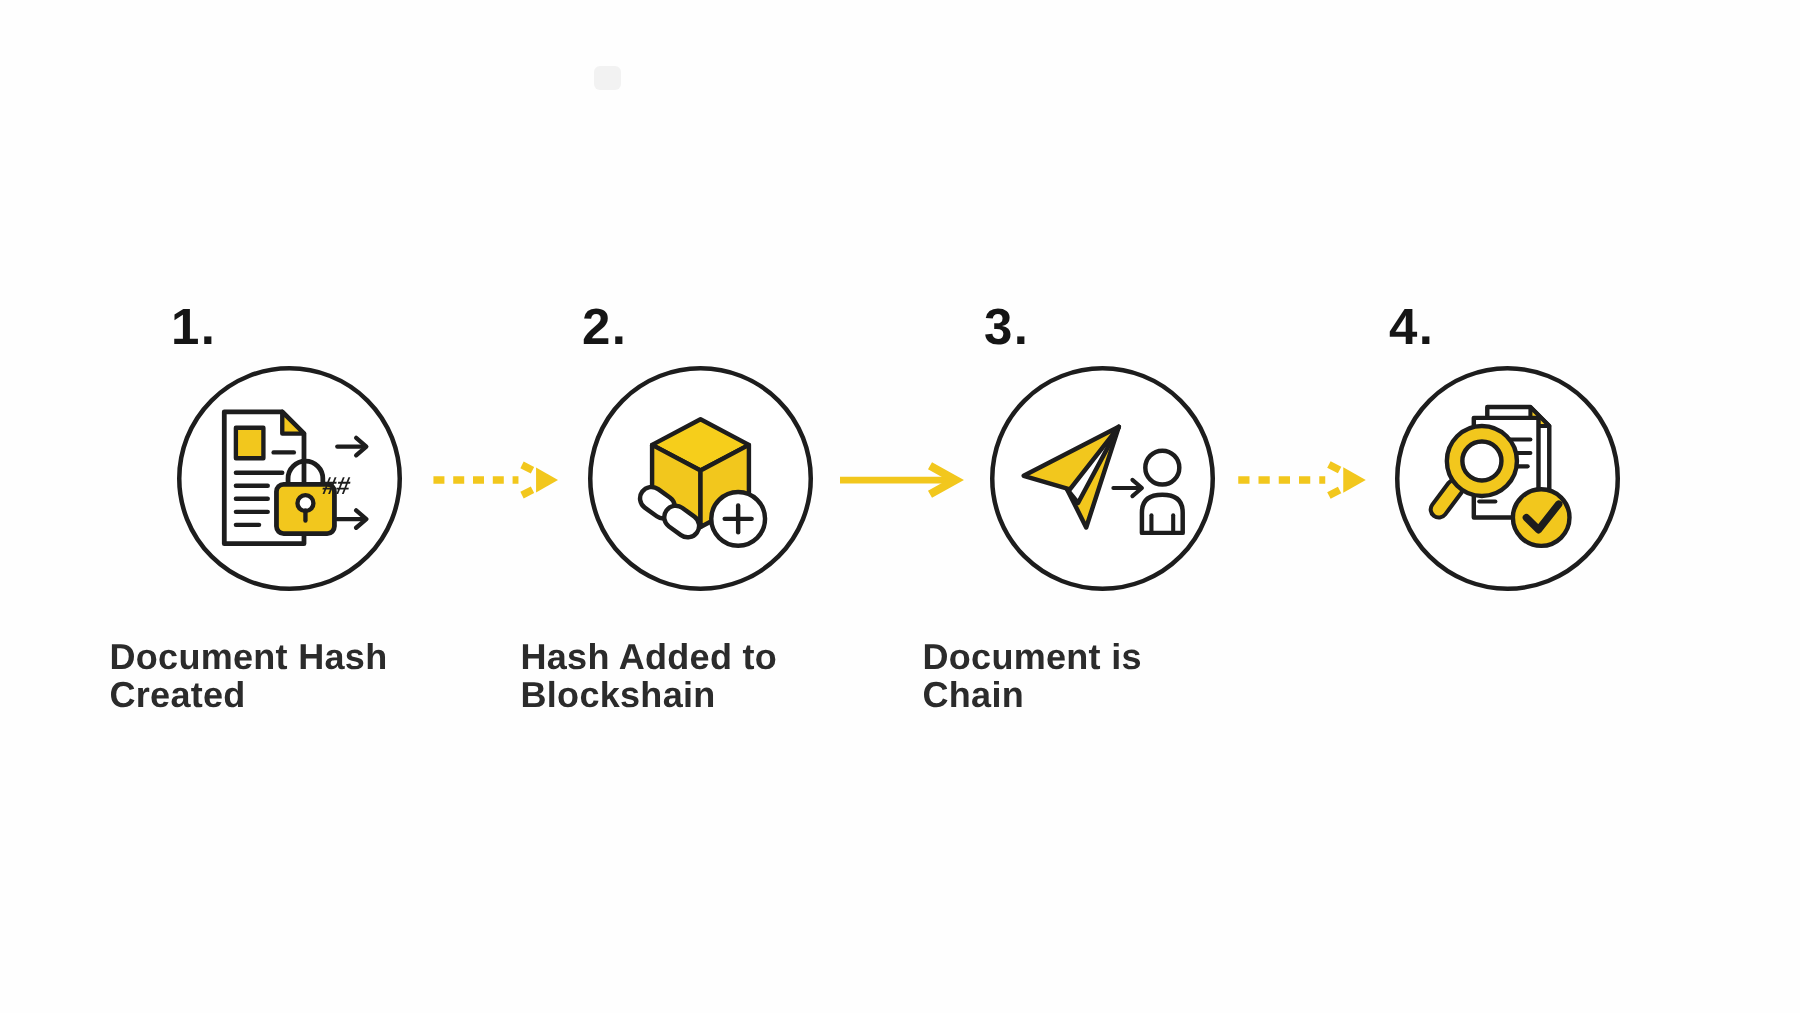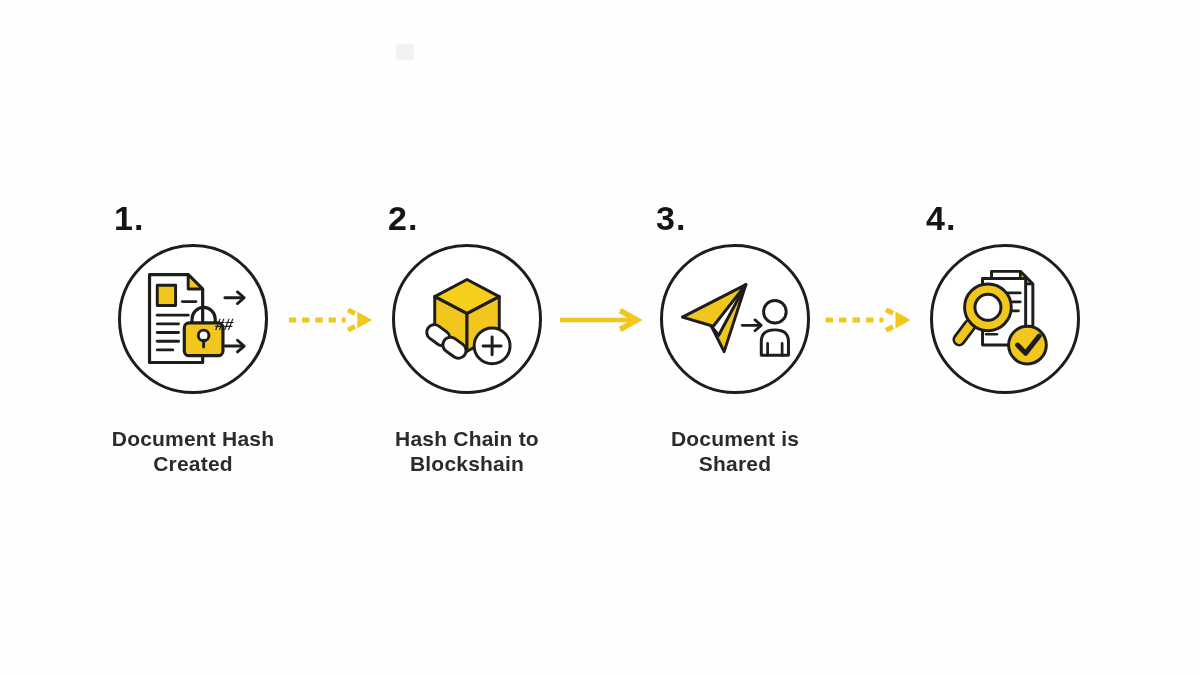--- a/index.html
+++ b/index.html
@@ -22,21 +22,21 @@
     position:absolute;left:41px;top:4px;
     font-size:34px;font-weight:800;color:#151515;letter-spacing:1px;
   }
   .step-circle{
     position:absolute;left:45px;top:49px;width:150px;height:150px;
     border:3.5px solid var(--ink);border-radius:50%;background:#FFFFFF;
     display:flex;align-items:center;justify-content:center;
   }
   .step-label{
     position:absolute;left:0;top:232px;width:240px;
-    text-align:center;font-size:21px;line-height:24.5px;font-weight:700;
+    text-align:left;font-size:24px;line-height:24.5px;font-weight:700;
     color:var(--text);letter-spacing:0.2px;white-space:pre-line;
   }
   .connector{position:absolute;top:306px;height:28px;}
   .connector svg{display:none;width:100%;height:100%;}
   .connector.dashed svg.dashed-arrow{display:block;}
   .connector.solid svg.solid-arrow{display:block;}
 
   
   .s{stroke:var(--ink);stroke-width:3.3;stroke-linejoin:round;stroke-linecap:round;}
   .s-thin{stroke:var(--ink);stroke-width:3;stroke-linejoin:round;stroke-linecap:round;}
@@ -113,21 +113,21 @@
           <rect class="fill-w s" x="12" y="67.5" width="28" height="17" rx="8.5" transform="rotate(36 26 76)"></rect>
           <rect class="fill-w s" x="30" y="81.5" width="28" height="17" rx="8.5" transform="rotate(36 44 90)"></rect>
         </g>
         <g>
           <circle class="fill-w s" cx="86" cy="88" r="20"></circle>
           <line class="s" x1="76" y1="88" x2="96" y2="88"></line>
           <line class="s" x1="86" y1="78" x2="86" y2="98"></line>
         </g>
       </svg>
     </div>
-    <div class="step-label">Hash Chain to
+    <div class="step-label">Hash Added to
 Blockshain</div>
   </div>
 
   <div class="connector solid" style="left:558px;width:88px;">
 
     <svg class="solid-arrow" viewBox="0 0 88 28">
       <line class="stroke-yellow" x1="2" y1="14" x2="74" y2="14" stroke-width="4.5"></line>
       <polyline class="no-fill stroke-yellow" points="62,4.5 79,14 62,23.5" stroke-width="5.5"></polyline>
     </svg>
   </div>
@@ -145,21 +145,21 @@
         <polyline class="no-fill s-thin" points="86,51 93,57 86,63"></polyline>
         <g>
           <circle class="fill-w s" cx="108" cy="42" r="12.5"></circle>
           <path class="fill-w s" d="M93,90 v-15 q0,-13 15,-13 q15,0 15,13 v15 z"></path>
           <line class="s-thin" x1="100" y1="77" x2="100" y2="90"></line>
           <line class="s-thin" x1="116" y1="77" x2="116" y2="90"></line>
         </g>
       </svg>
     </div>
     <div class="step-label">Document is
-Shared</div>
+Chain</div>
   </div>
 
   <div class="connector dashed" style="left:822px;width:91px;">
     <svg class="dashed-arrow" viewBox="0 0 88 28">
       <line class="stroke-yellow" x1="2" y1="14" x2="60" y2="14" stroke-width="5" stroke-dasharray="7.5 6"></line>
       <rect class="fill-yellow-arrow" x="62" y="3" width="8" height="5" transform="rotate(27 66 5.5)"></rect>
       <rect class="fill-yellow-arrow" x="62" y="20" width="8" height="5" transform="rotate(-27 66 22.5)"></rect>
       <polygon class="fill-yellow-arrow" points="72,5.5 87,14 72,22.5"></polygon>
     </svg>
 

